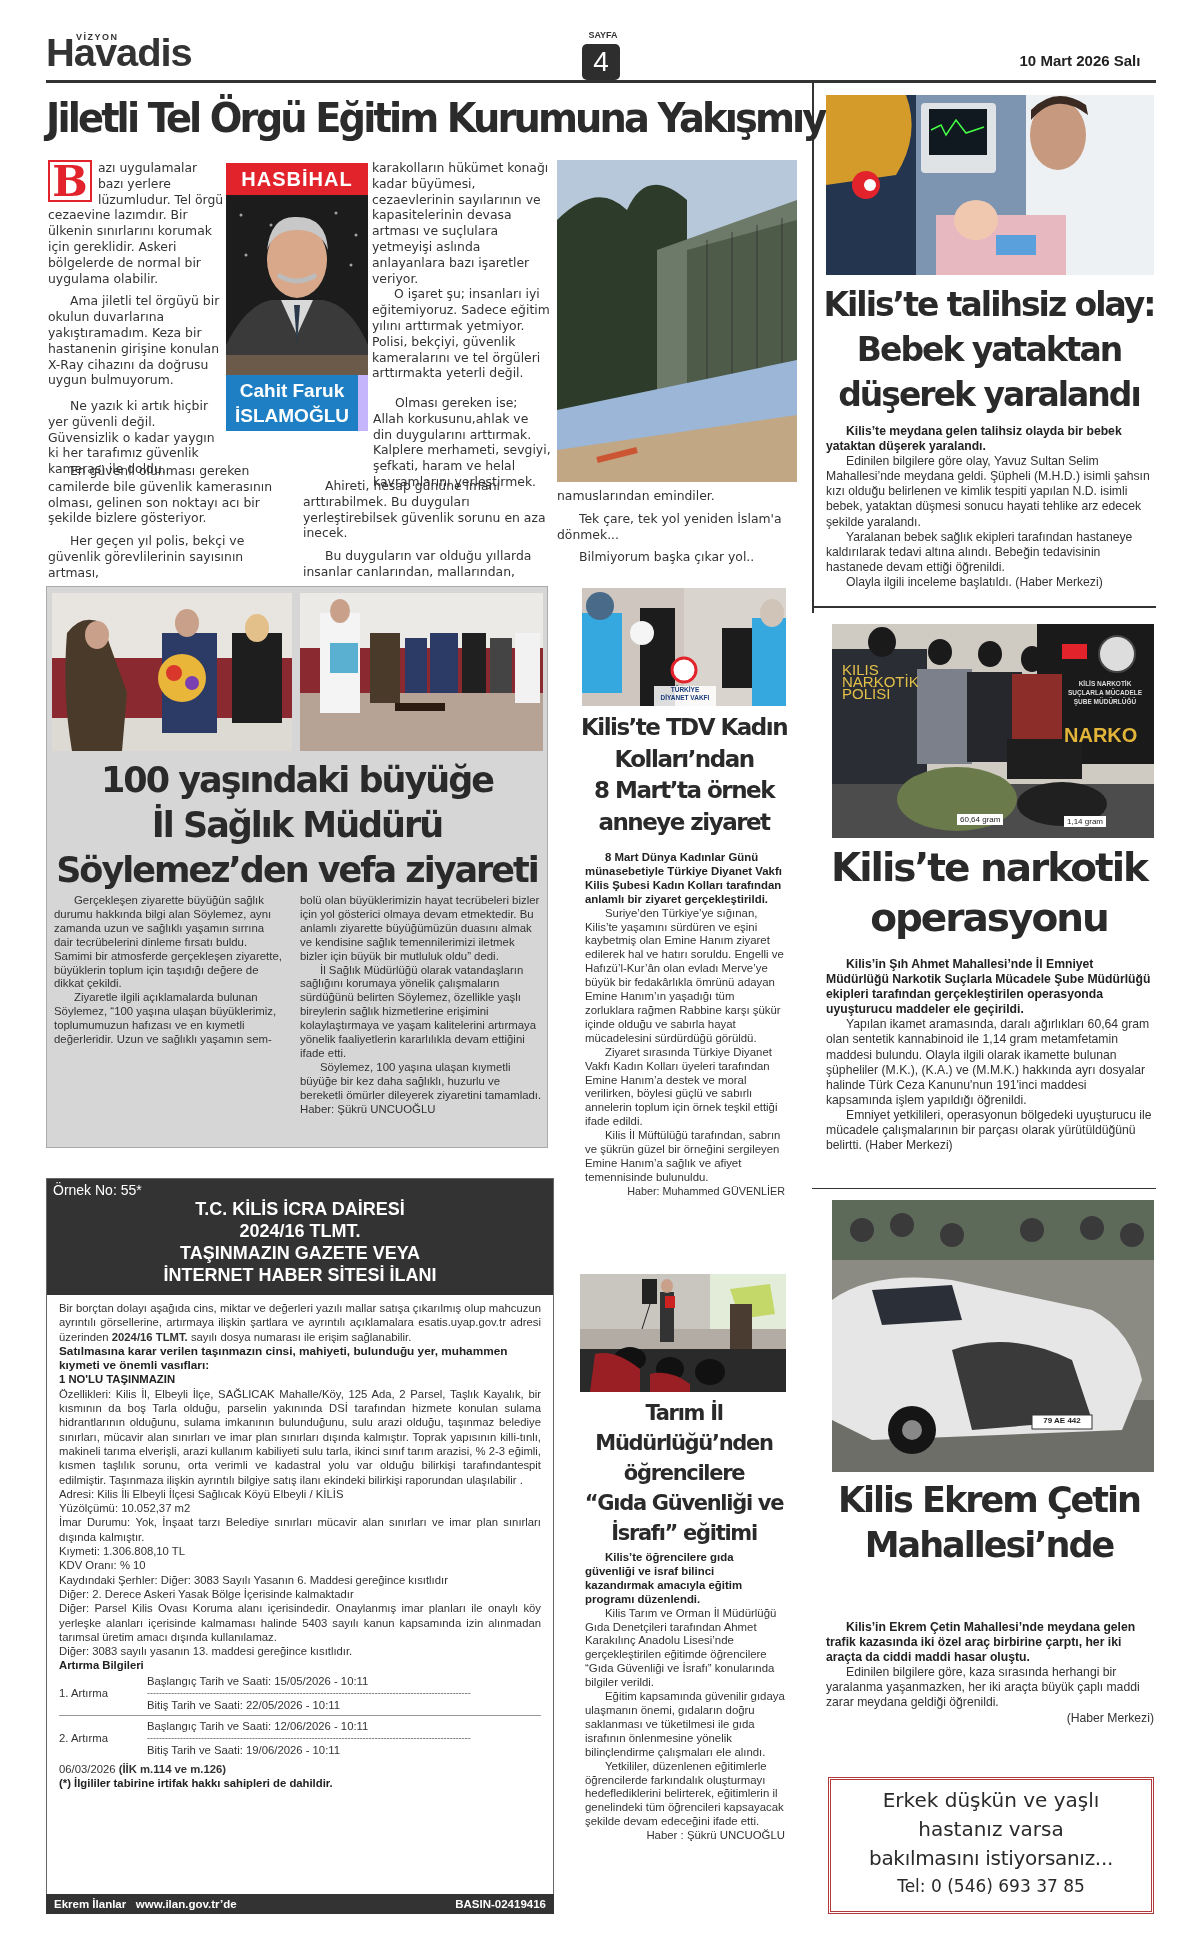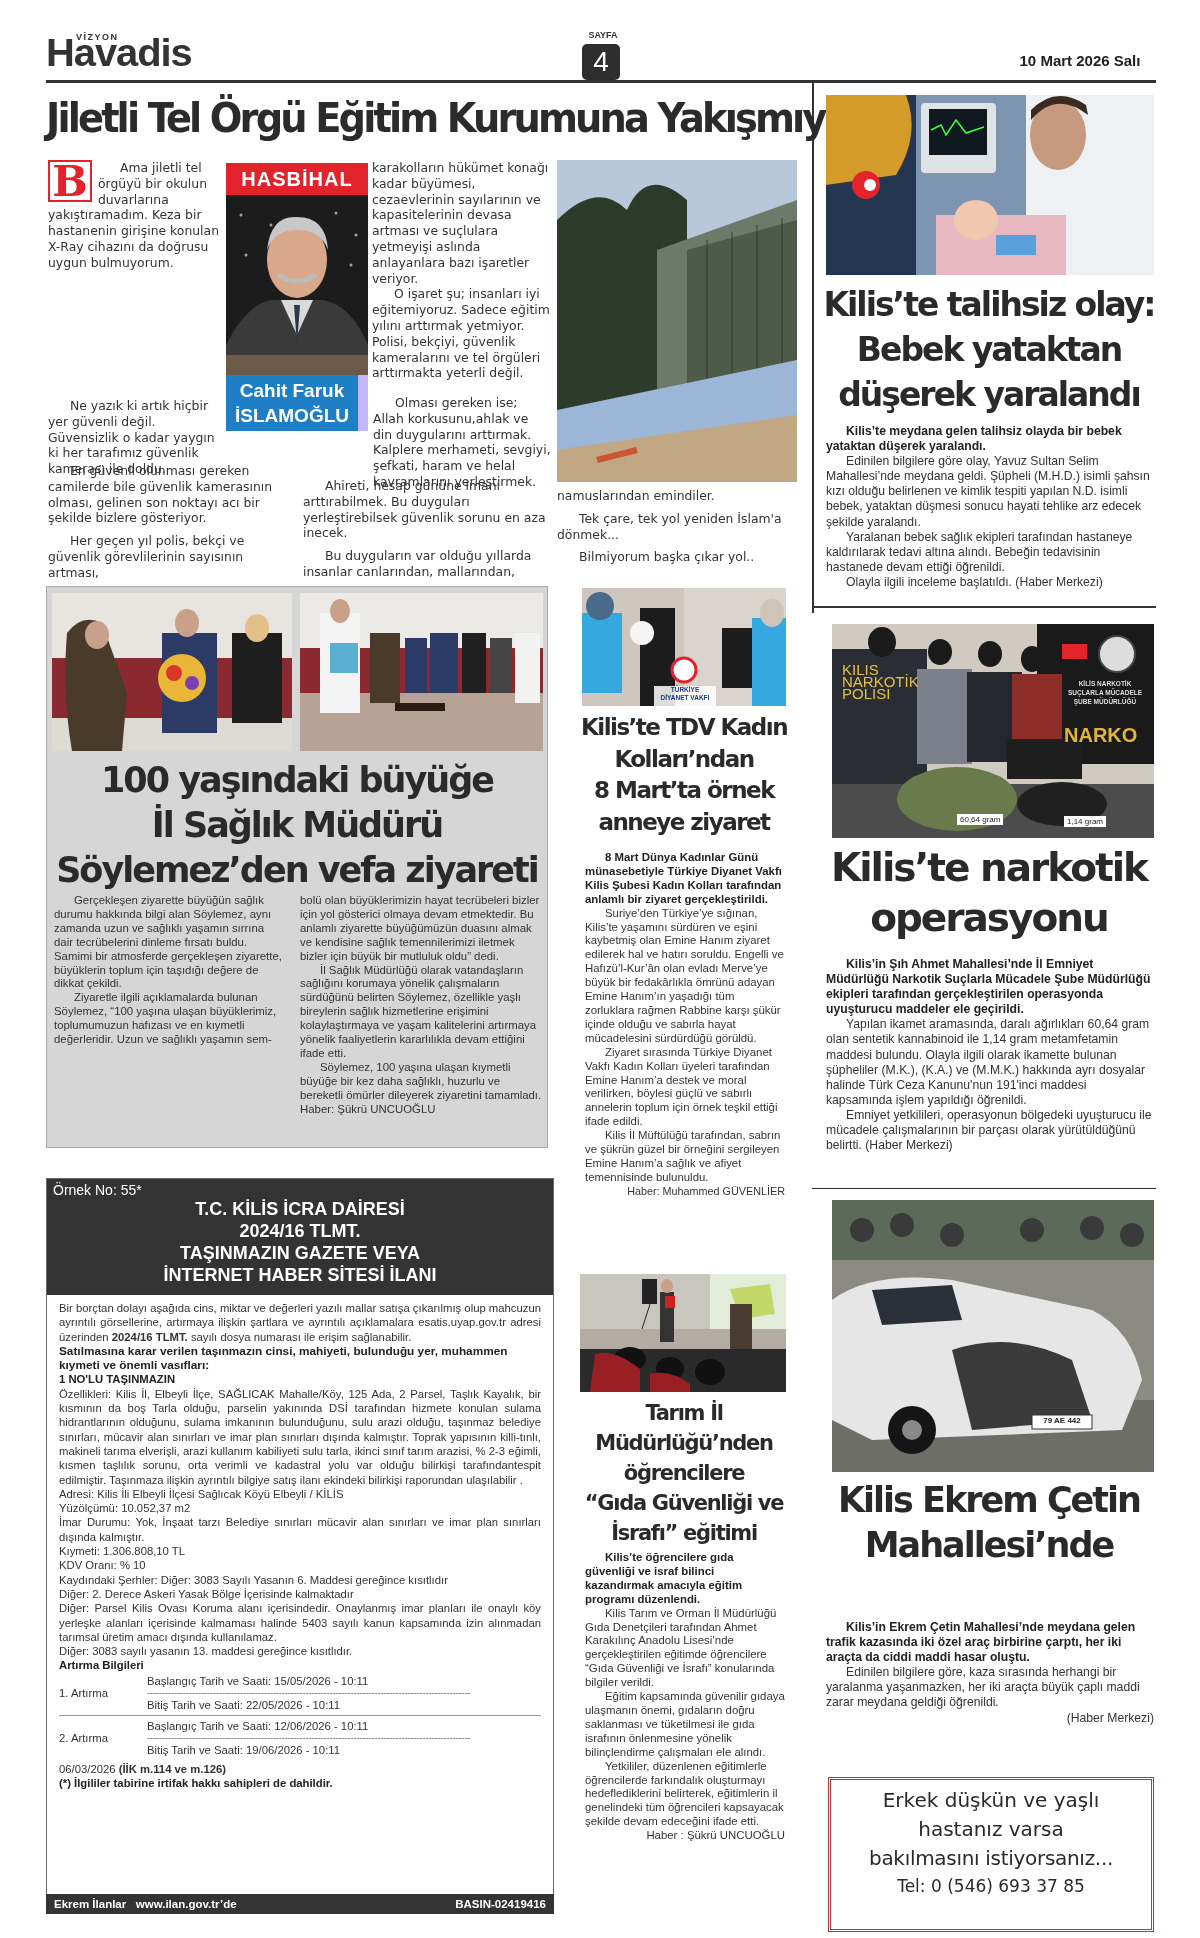--- a/index.html
+++ b/index.html
@@ -28,20 +28,21 @@
   <div class="abs" style="left:582px;top:44px;width:38px;height:36px;background:#2e2e2e;border-radius:5px;color:#fff;text-align:center;font-size:28px;line-height:36px;font-weight:400">4</div>
   <div class="abs cond" style="left:995px;top:52px;font-size:15px;color:#222;width:170px;text-align:center">10 Mart 2026 Salı</div>
 </div>
 <div class="abs" style="left:46px;top:80px;width:1110px;height:3px;background:#333"></div>
 <div class="abs" style="left:812px;top:83px;width:2px;height:530px;background:#333"></div>
 
 <div class="abs hl" style="left:46px;top:96px;width:752px;font-size:40px;letter-spacing:-3px;text-align:left;transform:scaleX(0.96);transform-origin:left top;white-space:nowrap;color:#2b2b2b">Jiletli Tel Örgü Eğitim Kurumuna Yakışmıyor</div>
 
 <div class="abs ser" style="left:48px;top:160px;width:178px">
   <div style="float:left;width:44px;height:42px;margin:0 6px 0 0;border:2px solid #e3232c;color:#e3232c;font-family:'DejaVu Serif',serif;font-size:42px;line-height:40px;text-align:center;font-weight:700">B</div>
+  <p style="text-indent:0;margin-bottom:7px">azı uygulamalar bazı yerlere lüzumludur. Tel örgü cezaevine lazımdır. Bir ülkenin sınırlarını korumak için gereklidir. Askeri bölgelerde de normal bir uygulama olabilir.</p>
   <p>Ama jiletli tel örgüyü bir okulun duvarlarına yakıştıramadım. Keza bir hastanenin girişine konulan X-Ray cihazını da doğrusu uygun bulmuyorum.</p>
 </div>
 <div class="abs ser" style="left:48px;top:398px;width:230px">
   <p style="padding-right:0;width:180px;text-indent:22px">Ne yazık ki artık hiçbir yer güvenli değil. Güvensizlik o kadar yaygın ki her tarafımız güvenlik kamerası ile doldu.</p>
 </div>
 <div class="abs ser" style="left:48px;top:463px;width:235px">
   <p>En güvenli olunması gereken camilerde bile güvenlik kamerasının olması, gelinen son noktayı acı bir şekilde bizlere gösteriyor.</p>
   <p>Her geçen yıl polis, bekçi ve güvenlik görevlilerinin sayısının artması,</p>
 </div>
 
@@ -369,18 +370,18 @@
 <div class="abs hl" style="left:820px;top:1478px;width:338px;font-size:35px;line-height:45px;letter-spacing:-2px">
   <div>Kilis Ekrem Çetin</div>
   <div>Mahallesi’nde</div>
 </div>
 <div class="abs body" style="left:826px;top:1620px;width:328px">
   <p class="lead">Kilis’in Ekrem Çetin Mahallesi’nde meydana gelen trafik kazasında iki özel araç birbirine çarptı, her iki araçta da ciddi maddi hasar oluştu.</p>
   <p>Edinilen bilgilere göre, kaza sırasında herhangi bir yaralanma yaşanmazken, her iki araçta büyük çaplı maddi zarar meydana geldiği öğrenildi.</p>
   <div style="text-align:right">(Haber Merkezi)</div>
 </div>
 
-<div class="abs" style="left:828px;top:1777px;width:326px;height:155px;border:3px double #b03a3a;background:#fff;text-align:center;padding-top:6px">
+<div class="abs" style="left:828px;top:1777px;width:326px;height:137px;border:3px double #b03a3a;background:#fff;text-align:center;padding-top:6px">
   <div style="font-size:20px;line-height:29px;color:#2a2a2a;font-family:'DejaVu Sans',sans-serif">Erkek düşkün ve yaşlı</div>
   <div style="font-size:20px;line-height:29px;color:#2a2a2a;font-family:'DejaVu Sans',sans-serif">hastanız varsa</div>
   <div style="font-size:20px;line-height:29px;color:#2a2a2a;font-family:'DejaVu Sans',sans-serif;letter-spacing:-0.3px">bakılmasını istiyorsanız...</div>
   <div style="font-size:17px;line-height:26px;color:#2a2a2a;font-family:'DejaVu Sans',sans-serif">Tel: 0 (546) 693 37 85</div>
 </div>
 
 </body></html>

